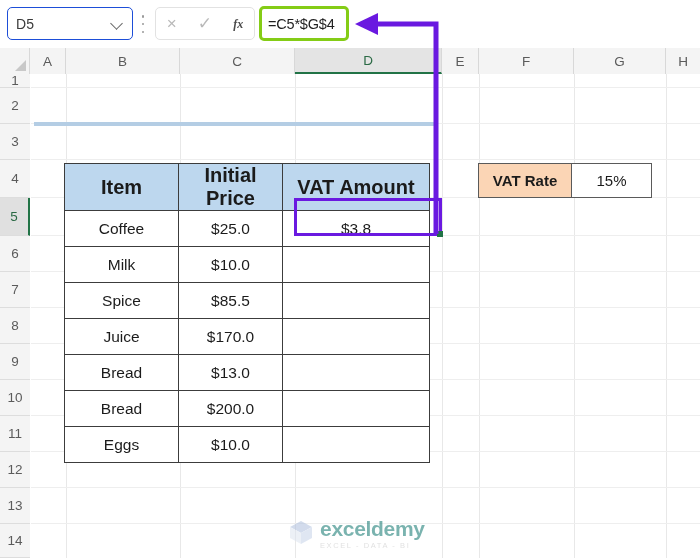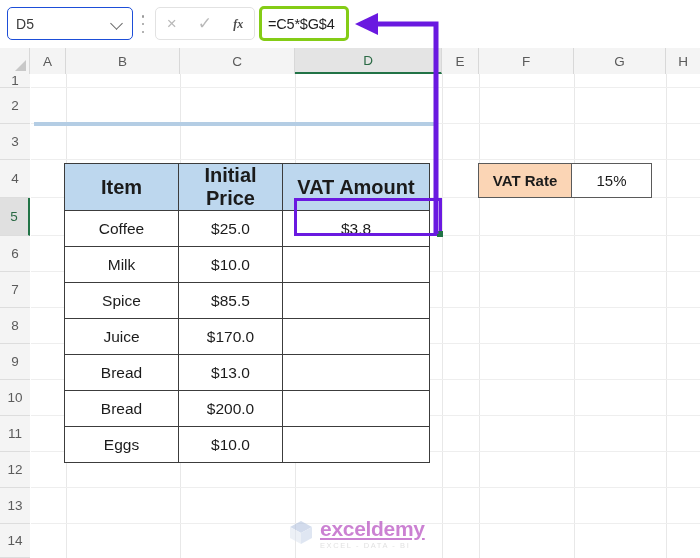--- a/index.html
+++ b/index.html
@@ -141,21 +141,21 @@
   
   .anno{ position:absolute; left:0; top:0; width:700px; height:558px; pointer-events:none; }
 
   
   .wm{
     position:absolute; left:288px; top:518px; width:200px; height:36px;
     display:flex; align-items:flex-start; gap:6px; opacity:.55;
   }
   .wm-cube{ width:26px; height:26px; position:relative; margin-top:1px; }
   .wm-txt{ display:flex; flex-direction:column; line-height:1; }
-  .wm-name{ font-size:21px; font-weight:700; color:#a21caf; letter-spacing:-.3px;text-decoration:underline; }
+  .wm-name{ font-size:21px; font-weight:700; color:#0f766e; letter-spacing:-.3px; }
   .wm-tag{ font-size:7.5px; color:#c8c8c8; letter-spacing:1.6px; margin-top:3px; }
 </style>
 </head>
 <body>
 
 <div id="app">
 
   <div class="fbar">
 
     <div class="namebox">

